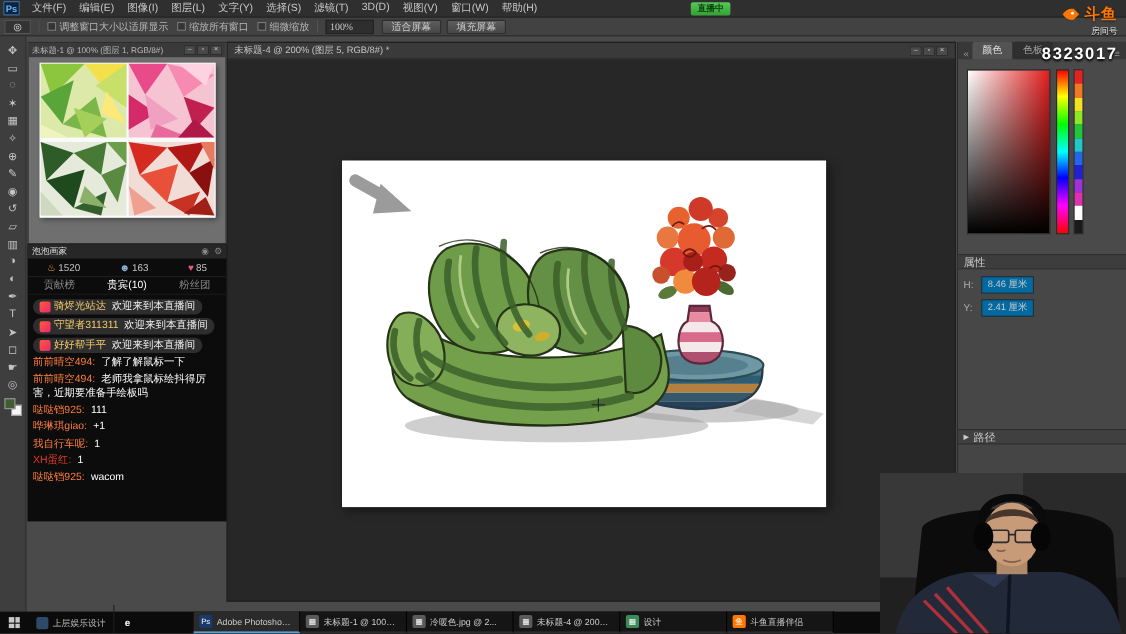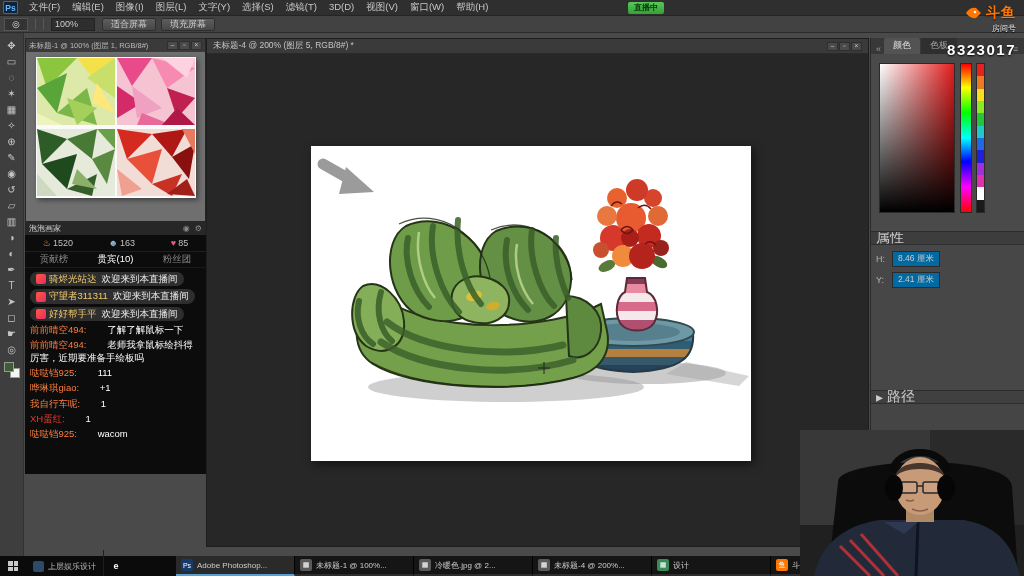--- a/index.html
+++ b/index.html
@@ -9,21 +9,21 @@
   #menubar{position:absolute;top:0;left:0;width:1024px;height:16px;background:#2f2f2f;border-bottom:1px solid #242424;display:flex;align-items:center;font-size:9.5px;color:#c8c8c8;z-index:30}
   .ps-logo{width:15px;height:13px;background:#0d2440;color:#6ab6f5;font-size:8.5px;font-weight:bold;display:flex;align-items:center;justify-content:center;margin:0 5px 0 3px;border:1px solid #3a6a9a;border-radius:1px}
   .menu-item{padding:0 6px;white-space:nowrap;cursor:default}
   #live-badge{position:absolute;left:628px;top:2px;height:12px;background:linear-gradient(#57c957,#35a035);color:#063a0a;font-size:8px;line-height:12px;padding:0 6px;border-radius:2px;font-weight:bold}
   
   #optionsbar{position:absolute;top:16px;left:0;width:1024px;height:17px;background:#424242;border-bottom:1px solid #2b2b2b;display:flex;align-items:center;font-size:9px;color:#b8b8b8;gap:7px;padding-left:4px;z-index:29}
   .opt-tool{width:24px;height:13px;background:#333;border:1px solid #555;display:flex;align-items:center;justify-content:center;font-size:9px;color:#ddd}
   .opt-check{display:flex;align-items:center;gap:3px;white-space:nowrap}
   .cb{width:8px;height:8px;border:1px solid #787878;background:#353535;flex:none}
   .opt-sep{width:1px;height:12px;background:#2c2c2c;border-right:1px solid #585858}
-  .opt-zoom{width:44px;height:13px;background:#2e2e2e;border:1px solid #222;color:#ccc;font-size:9px;padding:0 3px;font-family:Liberation Sans, sans-serif}
+  .opt-zoom{width:44px;height:13px;background:#2e2e2e;border:1px solid #222;color:#ccc;font-size:9px;padding:0 3px;font-family:Liberation Serif, serif}
   .opt-btn{height:13px;background:linear-gradient(#5d5d5d,#474747);border:1px solid #2e2e2e;border-radius:2px;padding:0 8px;display:flex;align-items:center;color:#ccc;white-space:nowrap}
   
   #toolbar{position:absolute;top:33px;left:0;width:24px;bottom:20px;background:#3e3e3e;border-right:1px solid #313131;display:flex;flex-direction:column;align-items:center;padding-top:5px;gap:1px;z-index:5}
   .tool{width:20px;height:15px;display:flex;align-items:center;justify-content:center;font-size:10px;color:#c5c5c5;cursor:pointer}
   .fgbg{position:relative;width:16px;height:16px;margin-top:4px;flex:none}
   .fg-sw{position:absolute;top:0;left:0;width:10px;height:10px;background:#3f5c33;border:1px solid #999;z-index:2}
   .bg-sw{position:absolute;bottom:0;right:0;width:10px;height:10px;background:#f5f5f5;border:1px solid #999}
   
   #doc1{position:absolute;left:25px;top:38px;width:181px;height:184px;background:#6f6f6f;border:1px solid #262626;z-index:4}
   .titlebar{height:13px;background:#3a3a3a;display:flex;align-items:center;font-size:7.5px;color:#bbb;padding:0 3px;gap:2px;overflow:hidden;white-space:nowrap}
@@ -38,21 +38,21 @@
   .stat{display:flex;align-items:center;gap:2px}
   #chat-tabs{height:16px;display:flex;align-items:center;justify-content:space-around;color:#8a8a8a;font-size:9.5px;border-bottom:1px solid #1a1a1a;flex:none}
   .chat-tab.active{color:#fff}
   #messages{padding:4px 5px 0;display:flex;flex-direction:column;gap:3px;overflow:hidden}
   .msg{line-height:1.3;word-break:break-all}
   .m-welcome{background:rgba(255,255,255,.14);border-radius:8px;padding:1px 6px;display:flex;align-items:center;gap:3px;white-space:nowrap;overflow:hidden;max-width:100%;width:fit-content}
   .badge{display:none;width:10px;height:10px;border-radius:2px;background:linear-gradient(135deg,#ff5a3c,#e82a6a);flex:none}
   .m-welcome .badge{display:inline-block}
   .m-welcome .msg-user{color:#f3c96b;margin-right:2px}
   .m-welcome .msg-text{color:#eee}
-  .m-chat .msg-user{color:#ff7e3e;margin-right:18px}
+  .m-chat .msg-user{color:#ff7e3e;margin-right:3px}
   .m-chat .msg-text{color:#fff}
   #chat-footer{margin-top:8px;padding:0 7px;color:#8f8f8f;font-size:8.5px;line-height:1.55}
   
   #doc4{position:absolute;left:206px;top:38px;width:663px;height:509px;background:#272727;border:1px solid #1e1e1e;z-index:3;display:flex;flex-direction:column}
   #doc4 .titlebar{height:15px;background:#3a3a3a;border-bottom:1px solid #2a2a2a;font-size:8.5px;color:#c5c5c5;padding:0 6px}
   #canvas-area{flex:1;position:relative}
   #canvas{position:absolute;left:104px;top:92px;width:440px;height:315px;background:#fff;box-shadow:3px 3px 9px rgba(0,0,0,.55)}
   #doc4 .statusbar{height:14px;background:#3a3a3a;border-top:1px solid #2a2a2a;display:flex;align-items:center;font-size:8.5px;color:#b5b5b5;gap:8px;padding:0 6px}
   .status-zoom{background:#2e2e2e;border:1px solid #242424;padding:0 6px;height:11px;line-height:11px}
   .status-arrow{margin-left:auto;color:#999}
@@ -61,21 +61,21 @@
   .ptabs{height:16px;background:#383838;display:flex;align-items:flex-end;gap:1px;padding:2px 3px 0}
   .ptab{background:#2f2f2f;color:#a5a5a5;padding:1px 9px 2px;font-size:9px;border-radius:2px 2px 0 0}
   .ptab.active{background:#535353;color:#e0e0e0}
   .pmenu{margin-left:auto;color:#999;font-size:9px;padding:0 3px}
   .pcollapse{color:#999;font-size:9px;padding:0 2px}
   #colorpanel{position:relative;height:178px;background:#4a4a4a;border-bottom:1px solid #2c2c2c}
   #satsq{position:absolute;left:8px;top:9px;width:76px;height:150px;background:linear-gradient(to top,#000,rgba(0,0,0,0)),linear-gradient(to right,#fff,#e31e1e);border:1px solid #2a2a2a}
   #huestrip{position:absolute;left:89px;top:9px;width:12px;height:150px;border:1px solid #2a2a2a;background:linear-gradient(#f00,#ff0 16%,#0f0 33%,#0ff 50%,#00f 66%,#f0f 83%,#f00)}
   #swcol{position:absolute;left:105px;top:9px;width:9px;height:150px;display:flex;flex-direction:column;border:1px solid #2a2a2a}
   #swcol .sw{flex:1}
-  .phead{height:13px;background:#3d3d3d;border-bottom:1px solid #2e2e2e;display:flex;align-items:center;gap:4px;padding:0 5px;font-size:14px;color:#ccc}
+  .phead{height:13px;background:#3d3d3d;border-bottom:1px solid #2e2e2e;display:flex;gap:4px;padding:0 5px;font-size:10px;color:#ccc}
   #props .pbody{padding:6px 5px;display:flex;flex-direction:column;gap:5px;height:146px;border-bottom:1px solid #2c2c2c;background:#474747}
   .prow{display:flex;align-items:center;gap:4px}
   .plabel{color:#b0b0b0;min-width:12px}
   .pfield{background:#0369a1;border:1px solid #2a2a2a;padding:1px 5px;font-size:8.5px;color:#ccc}
   #paths .phead{background:#404040}
   
   #douyu{position:absolute;right:8px;top:4px;z-index:40;text-align:right}
   .brandrow{display:flex;align-items:center;justify-content:flex-end;gap:4px}
   .brand-text{color:#ff7700;font-weight:bold;font-size:14px;letter-spacing:1px;text-shadow:0 1px 2px rgba(0,0,0,.6)}
   .brand-sub{color:#e8e8e8;font-size:8px;margin-top:1px;text-shadow:0 1px 1px #000}
@@ -85,21 +85,21 @@
   
   #taskbar{position:absolute;left:0;bottom:0;width:1024px;height:20px;background:#0b0b0b;display:flex;align-items:center;z-index:45;color:#ddd}
   #start{width:26px;height:20px;display:flex;align-items:center;justify-content:center;flex:none}
   .win-logo{width:10px;height:10px;display:grid;grid-template-columns:1fr 1fr;gap:1px}
   .win-logo span{background:#c8c8c8}
   #tb-left{display:flex;align-items:center;gap:4px;font-size:8px;color:#bbb;padding:0 7px;border-right:1px solid #1e1e1e;height:32px;flex:none}
   .tb-left-icon{width:11px;height:11px;background:#2e4a6b;border-radius:2px;flex:none}
   .tb-quick{width:24px;height:20px;display:flex;align-items:center;justify-content:center;flex:none}
   .q-icon{width:13px;height:13px;border-radius:50%;display:flex;align-items:center;justify-content:center;font-size:9px;font-weight:bold;color:#fff}
   #tb-apps{display:flex;height:20px}
-  .tb-app{display:flex;align-items:center;gap:4px;height:20px;padding:0 5px;width:119px;background:#151515;border-right:1px solid #000;border-bottom:2px solid #2d2d2d;font-size:8px;color:#ccc;overflow:hidden;white-space:nowrap;flex:none}
+  .tb-app{display:flex;align-items:center;gap:4px;height:20px;padding:0 5px;width:97px;background:#151515;border-right:1px solid #000;border-bottom:2px solid #2d2d2d;font-size:8px;color:#ccc;overflow:hidden;white-space:nowrap;flex:none}
   .tb-app.active{background:#2a2a2a;border-bottom-color:#5a9fd4}
   .tb-icon{width:12px;height:12px;flex:none;display:flex;align-items:center;justify-content:center;font-size:7px;color:#fff;border-radius:2px;background:#555}
   .tb-label{overflow:hidden;text-overflow:ellipsis}
 </style>
 </head>
 <body>
 
 <div id="menubar">
   <span class="ps-logo">Ps</span>
   <div style="display:flex">
@@ -115,20 +115,37 @@
       <span class="menu-item">视图(V)</span>
       <span class="menu-item">窗口(W)</span>
       <span class="menu-item">帮助(H)</span>
     </div>
   <span id="live-badge">直播中</span>
 </div>
 
 <div id="optionsbar">
   <span class="opt-tool">◎</span>
   <span class="opt-sep"></span>
+  <div style="display:flex;gap:8px">
+
+      <span class="opt-check">
+        <span class="cb"></span>
+        <span>调整窗口大小以适屏显示</span>
+      </span>
+
+      <span class="opt-check">
+        <span class="cb"></span>
+        <span>缩放所有窗口</span>
+      </span>
+
+      <span class="opt-check">
+        <span class="cb"></span>
+        <span>细微缩放</span>
+      </span>
+    </div>
   <span class="opt-sep"></span>
   <input class="opt-zoom" readonly="" value="100%" style="">
   <div style="display:flex;gap:5px">
 
   <span class="opt-btn">适合屏幕</span>
       <span class="opt-btn">填充屏幕</span>
     </div>
 </div>
 
 <div id="toolbar">

